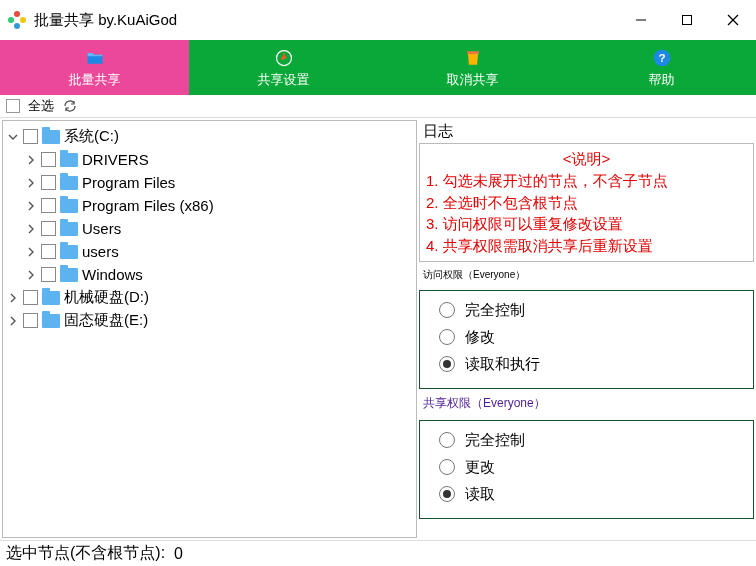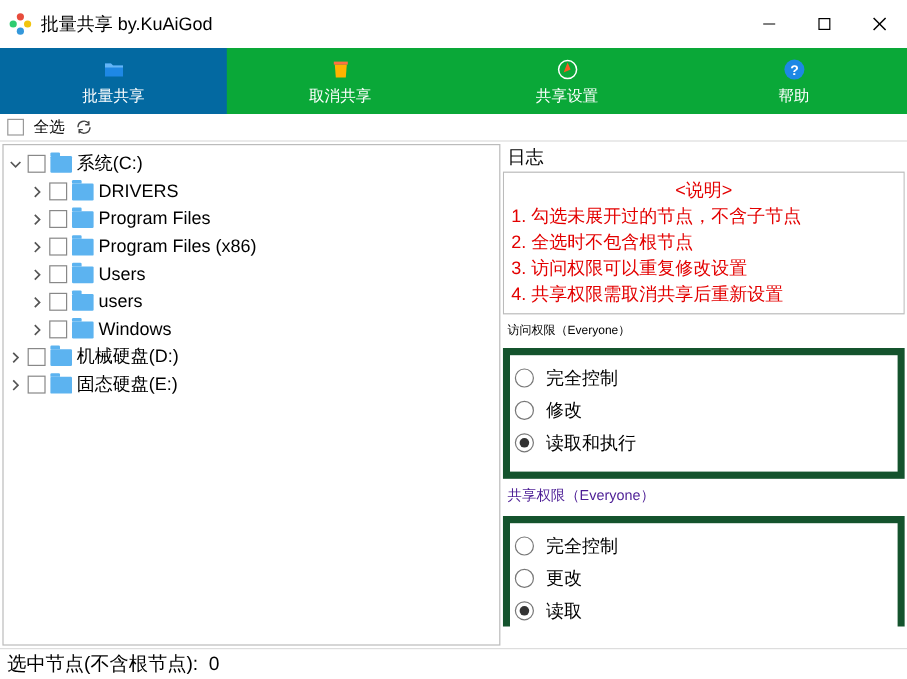--- a/index.html
+++ b/index.html
@@ -6,39 +6,39 @@
 body { width: 756px; height: 566px; background: #fff; font-size: 14px; display: flex; flex-direction: column; }
 .titlebar { height: 40px; display: flex; align-items: center; padding-left: 8px; }
 .titlebar .appicon { width: 18px; height: 18px; position: relative; margin-right: 8px; }
 .appicon .dot { position: absolute; width: 6px; height: 6px; border-radius: 50%; }
 .title-text { font-size: 15px; flex: 1; }
 .winbtns { display: flex; }
 .winbtn { width: 46px; height: 36px; display: flex; align-items: center; justify-content: center; color: #000; }
 .winbtn svg { width: 12px; height: 12px; }
 .toolbar { height: 55px; background: #0aa838; display: flex; }
 .tabbtn { flex: 1; display: flex; flex-direction: column; align-items: center; justify-content: center; color: #fff; font-size: 13px; gap: 2px; }
-.tabbtn.active { background: #0369a1; }
+.tabbtn.active { background: #ec4899; }
 .tabbtn .ticon { width: 22px; height: 22px; display: flex; align-items: center; justify-content: center; }
 .subbar { height: 22px; display: flex; align-items: center; padding: 0 6px; gap: 8px; font-size: 13px; }
 .subbar .sq { width: 14px; height: 14px; border: 1px solid #999; }
 .maincols { flex: 1; display: flex; border-top: 1px solid #ddd; overflow: hidden; }
 .leftpane { width: 415px; border: 1px solid #bbb; margin: 2px; overflow: auto; padding: 4px 0; font-size: 15px; }
 .rightpane { flex: 1; display: flex; flex-direction: column; margin: 2px 2px 18px 0; overflow: hidden; }
 .tree-row { display: flex; align-items: center; height: 23px; padding-left: 4px; gap: 4px; }
 .tree-row.d1 { padding-left: 4px; }
 .tree-row.d2 { padding-left: 22px; }
 .exp { width: 12px; height: 12px; display: flex; align-items: center; justify-content: center; }
 .exp svg { width: 10px; height: 10px; }
 .cb { width: 15px; height: 15px; border: 1px solid #888; flex-shrink:0; }
 .fico { width: 18px; height: 14px; background: #5cb3f0; border-radius: 1px; position: relative; flex-shrink:0; }
 .fico:before { content:''; position:absolute; top:-3px; left:0; width:8px; height:3px; background:#5cb3f0; border-radius:1px 1px 0 0;}
 .sect-label { font-size: 15px; padding: 2px 4px; }
 .logbox { border: 1px solid #bbb; padding: 4px 6px; color: #e30000; font-size: 15px; line-height: 1.45; height: 130px; }
 .logbox .ttl { text-align: center; }
-.grpbox { border: 6px solid #14532d; margin-top: 6px; padding: 6px 2px 10px; }
+.grpbox { border: 1px solid #14532d; margin-top: 6px; padding: 6px 17px 10px; }
 .grplabel { font-size: 10px; margin: 6px 0 2px 4px; }
 .grplabel.sm { font-size: 12px; color:#4c1d95; }
 .radio-row { display: flex; align-items: center; gap: 10px; padding: 4px 2px; font-size: 15px; }
 .rcirc { width: 16px; height: 16px; border: 1px solid #777; border-radius: 50%; display: flex; align-items: center; justify-content: center; }
 .rcirc.sel:after { content:''; width:8px; height:8px; background:#333; border-radius:50%; }
 .sharebtn { margin: 6px 4px 2px; border: 1px solid #8fb8e8; background: #e8f2ff; height: 26px; display: flex; align-items: center; justify-content: center; gap: 8px; font-size: 13px; color: #2b6fc2; }
 .statusbar { height: 26px; display: flex; align-items: center; padding: 10px 6px; font-size: 16px; border-top: 1px solid #ddd; }
 </style>
 </head>
 <body>
@@ -77,34 +77,34 @@
         <svg viewBox="0 0 24 24" width="22" height="20">
           <path fill="#1e88e5" d="M3 6h6l2 2h10v11H3z"></path>
           <path fill="#64b5f6" d="M3 6h6l2 2h10v2H3z"></path>
         </svg>
       </div>
     <span>批量共享</span>
   </div>
   <div class="tabbtn">
     <div class="ticon">
         <svg viewBox="0 0 24 24" width="20" height="20">
+          <circle cx="12" cy="12" r="9" fill="none" stroke="#fff" stroke-width="1.5"></circle>
+          <path fill="#ff5722" d="M12 5l3 7-7 3z"></path>
+        </svg>
+      </div>
+    <span>共享设置</span>
+  </div>
+  <div class="tabbtn">
+    <div class="ticon">
+        <svg viewBox="0 0 24 24" width="20" height="20">
           <path fill="#ffb300" d="M6 7h12l-1 13H7z"></path>
           <rect x="5" y="4" width="14" height="3" fill="#ff7043"></rect>
         </svg>
       </div>
     <span>取消共享</span>
-  </div>
-  <div class="tabbtn">
-    <div class="ticon">
-        <svg viewBox="0 0 24 24" width="20" height="20">
-          <circle cx="12" cy="12" r="9" fill="none" stroke="#fff" stroke-width="1.5"></circle>
-          <path fill="#ff5722" d="M12 5l3 7-7 3z"></path>
-        </svg>
-      </div>
-    <span>共享设置</span>
   </div>
   <div class="tabbtn">
     <div class="ticon">
         <svg viewBox="0 0 24 24" width="20" height="20">
           <circle cx="12" cy="12" r="10" fill="#1e88e5"></circle>
           <text x="12" y="17" text-anchor="middle" fill="#fff" font-size="14" font-weight="bold">?</text>
         </svg>
       </div>
     <span>帮助</span>
   </div>

